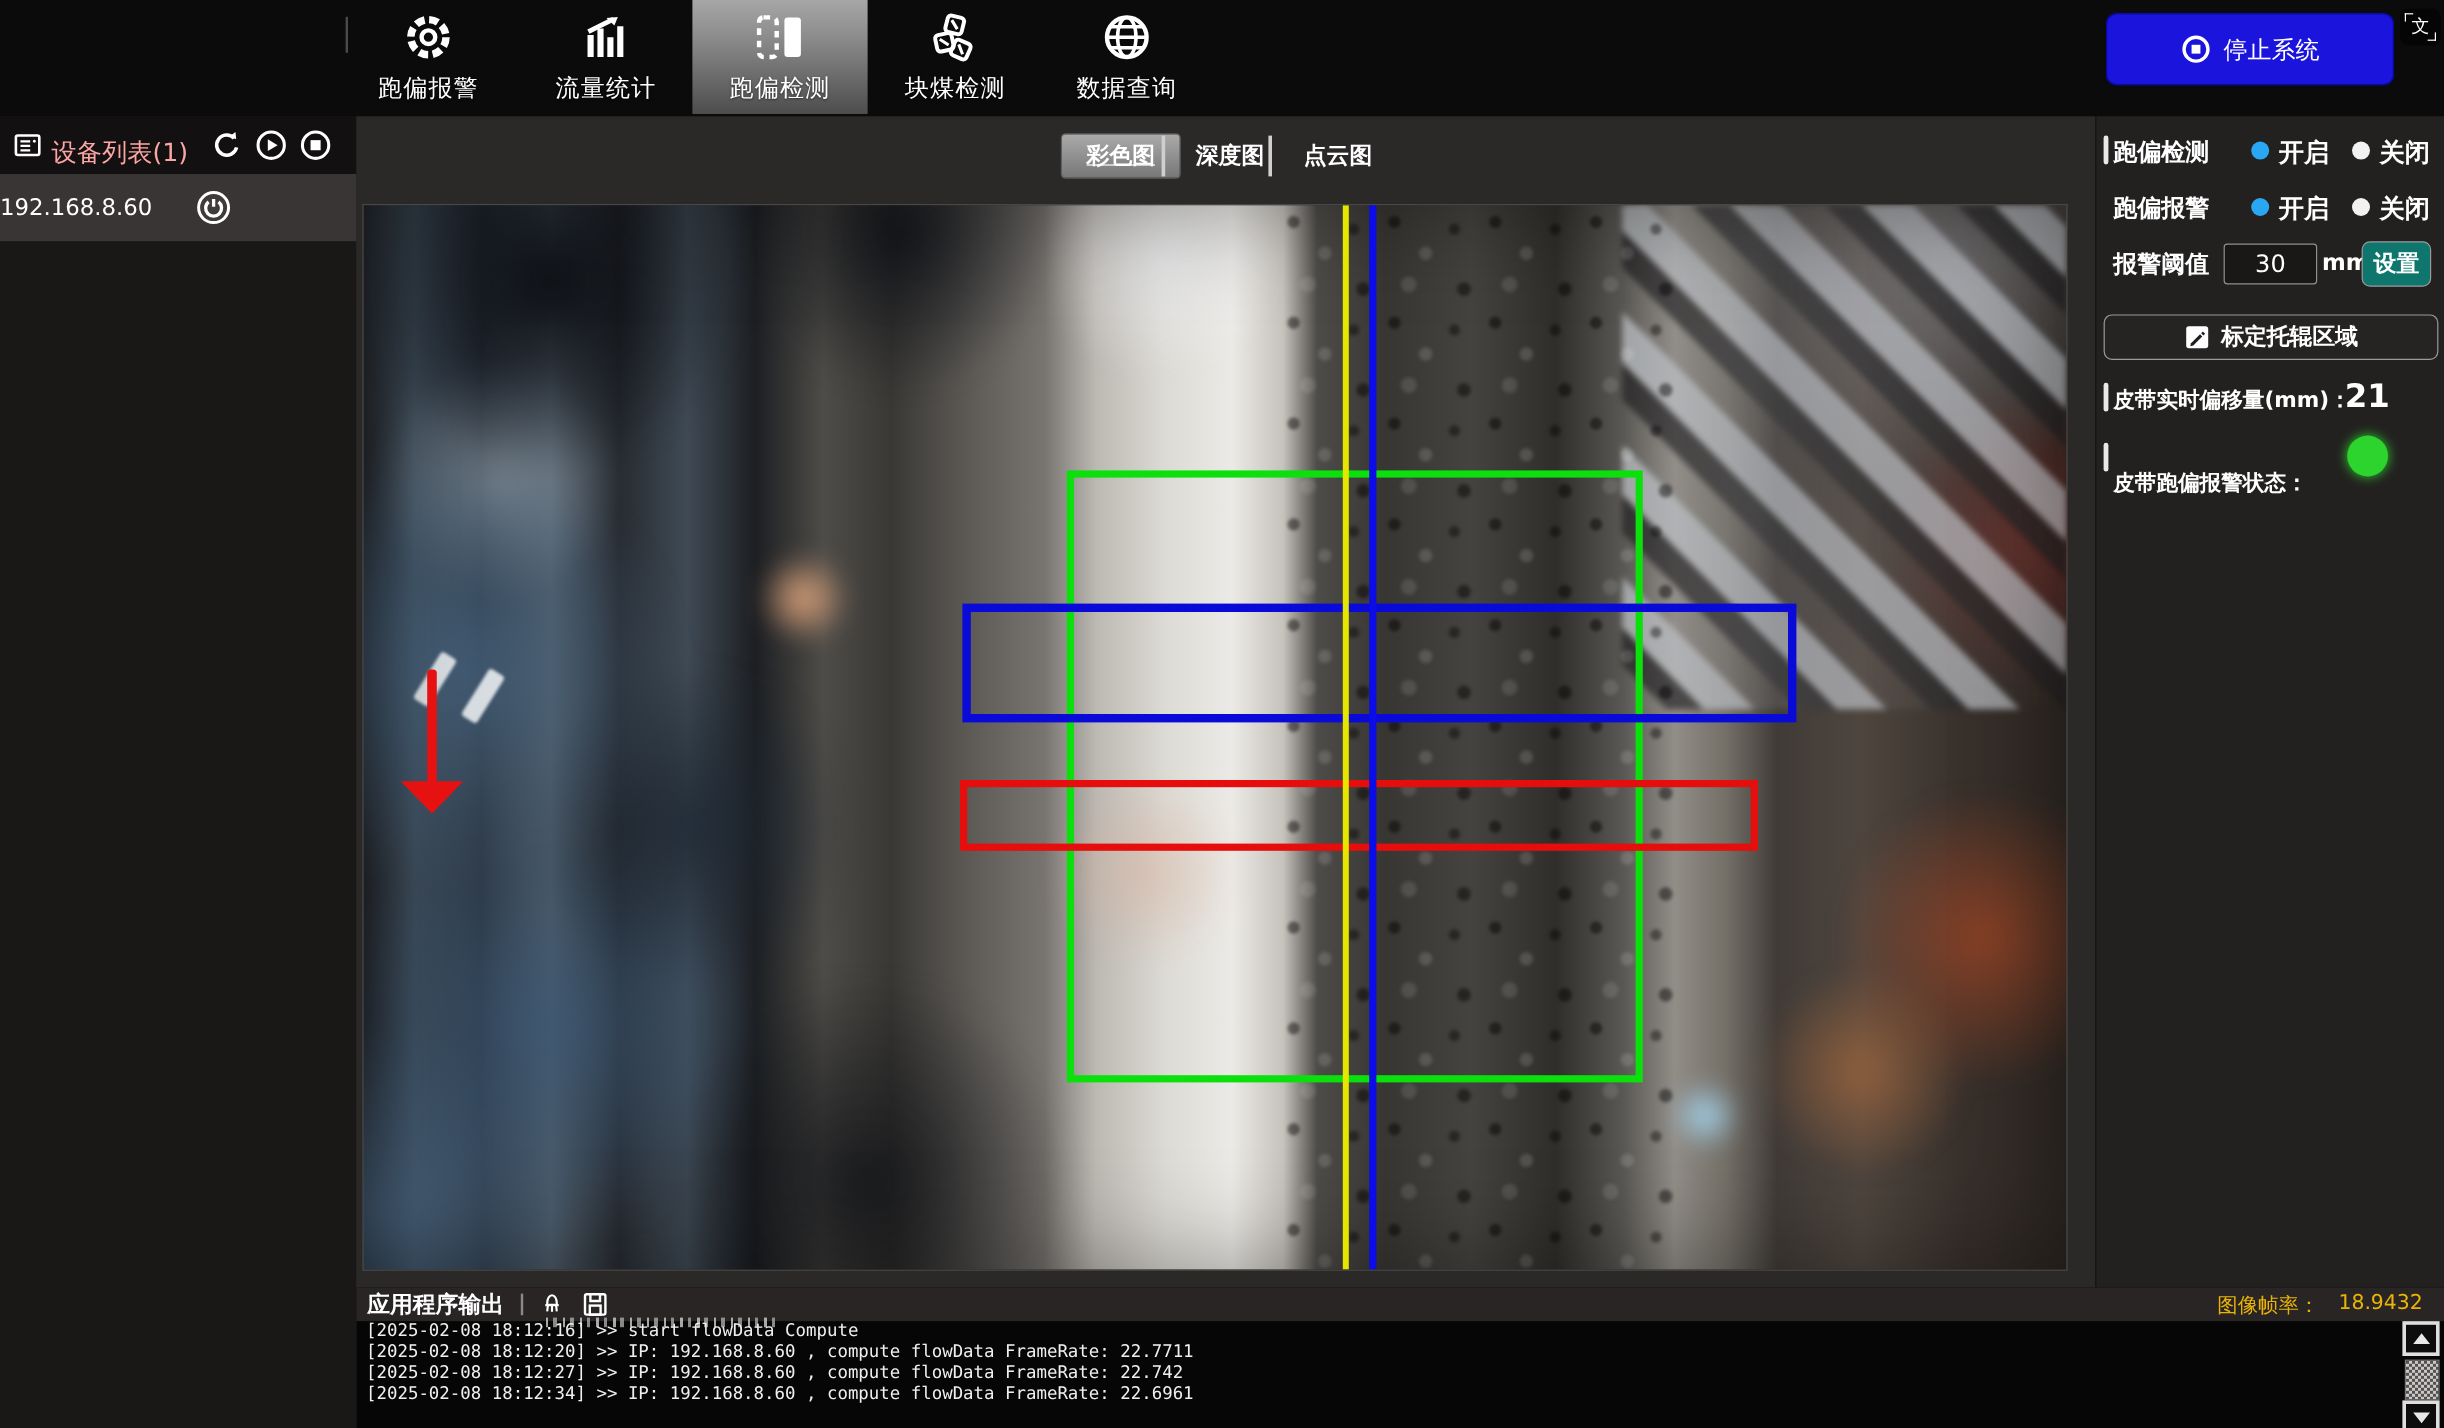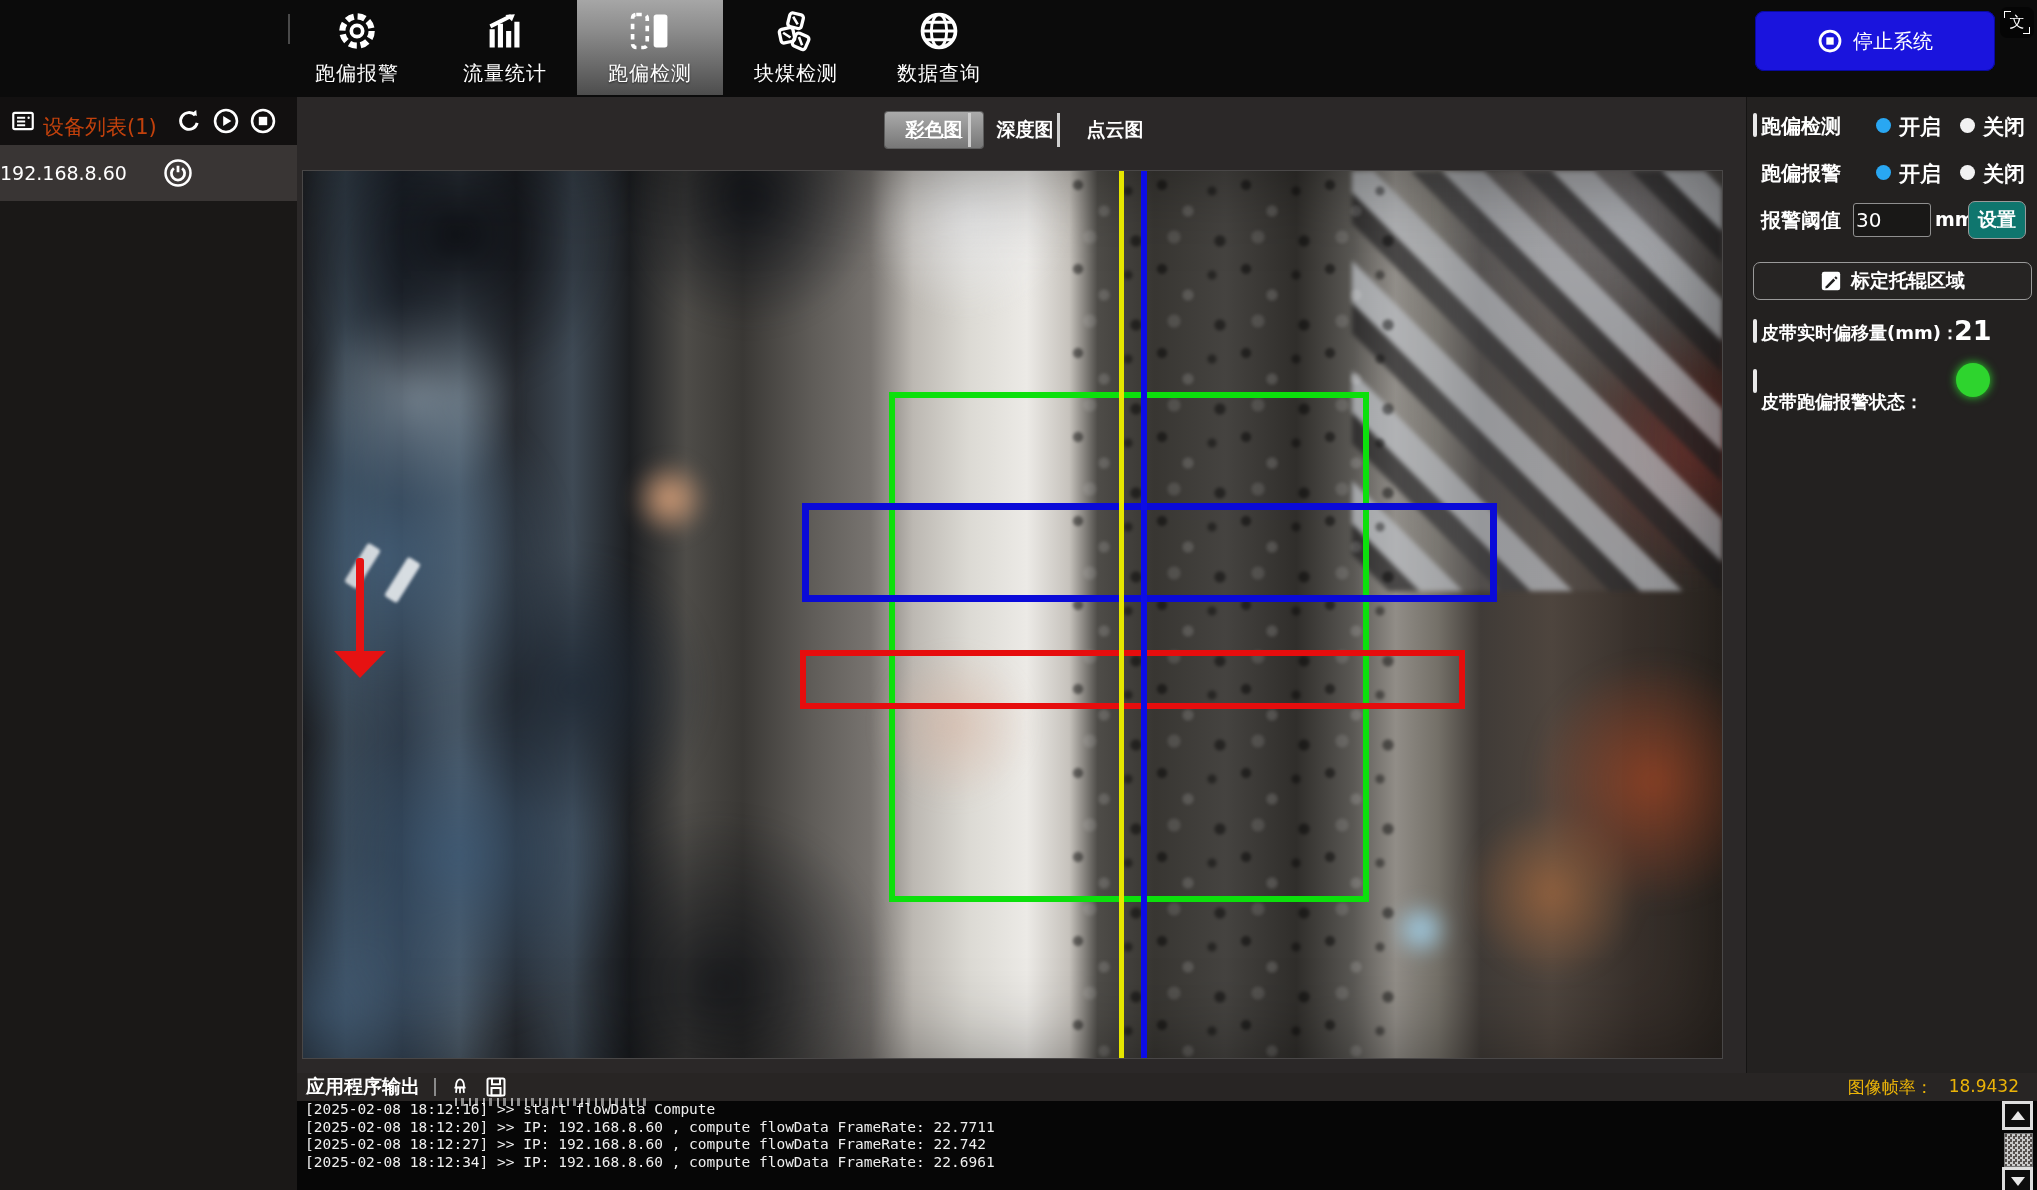--- a/index.html
+++ b/index.html
@@ -18,21 +18,21 @@
             display:flex;align-items:center;justify-content:center;gap:10px;cursor:pointer;box-shadow:0 0 0 1px #0909a0 inset;}
   #stop-btn span.lbl{font-size:20px;color:#fff;}
   #translate-chip{left:2000px;top:7px;width:34px;height:31px;background:rgba(5,5,5,.85);border-radius:7px;
             display:flex;align-items:center;justify-content:center;font-size:15px;color:#fff;cursor:pointer;}
   #translate-chip::before{content:"";position:absolute;left:4px;top:4px;width:6px;height:6px;border-left:1.5px solid #fff;border-top:1.5px solid #fff;}
   #translate-chip::after{content:"";position:absolute;right:4px;bottom:4px;width:6px;height:6px;border-right:1.5px solid #fff;border-bottom:1.5px solid #fff;}
 
   
   #sidebar{left:0;top:97px;width:297px;height:1093px;background:#1a1817;}
   #sidebar-header{left:0;top:0;width:297px;height:48px;background:#121010;display:flex;align-items:center;}
-  #sidebar-title{font-size:21px;color:#c2410c;margin-left:6px;white-space:nowrap;margin-top:12px;}
+  #sidebar-title{font-size:21px;color:#fca5a5;margin-left:6px;white-space:nowrap;margin-top:12px;}
   .sb-ic{width:29px;height:29px;margin-left:8px;flex:none;display:flex;align-items:center;justify-content:center;cursor:pointer;}
   #device-row{left:0;top:48px;width:297px;height:56px;background:#393534;display:flex;align-items:center;cursor:pointer;}
   #device-ip{font-size:19px;color:#fff;}
   #power-btn{margin-left:36px;width:30px;height:30px;cursor:pointer;}
 
   
   #main{left:297px;top:97px;width:1449px;height:1093px;background:#2b2828;}
   .vtab{top:15px;height:36px;display:flex;align-items:center;justify-content:center;font-size:19px;font-weight:bold;color:#fff;cursor:pointer;padding:0 10px;}
   .vtab.selected{background:linear-gradient(180deg,#aaa,#777);border-radius:3px;box-shadow:0 0 0 1px #5d5d5d;text-decoration:underline;}
   .vtab-sep{top:16px;width:3px;height:34px;background:#cfcfcf;}
@@ -87,21 +87,21 @@
 
   
   #rpanel{left:1746px;top:97px;width:291px;height:976px;background:#232120;border-left:1px solid #151413;}
   .rbar{position:absolute;left:6px;width:4px;height:24px;background:#e9e9e9;border-radius:2px;}
   .rlabel{position:absolute;left:14px;font-size:20px;font-weight:bold;color:#fff;white-space:nowrap;}
   .radio{position:absolute;width:15px;height:15px;border-radius:50%;cursor:pointer;}
   .radio.on{background:#29a7f2;}
   .radio.off{background:#f2f2f2;}
   .radio-lab{position:absolute;font-size:21px;font-weight:bold;color:#fff;cursor:pointer;}
   #thresh-input{position:absolute;left:106px;top:106px;width:72px;height:30px;background:#191817;border:1px solid #8f8f8f;border-radius:3px;
-      color:#fff;font-size:20px;text-align:left;font-family:inherit;}
+      color:#fff;font-size:20px;text-align:center;font-family:inherit;}
   #thresh-unit{position:absolute;left:188px;top:111px;font-size:19px;font-weight:bold;color:#fff;}
   #set-btn{position:absolute;left:221px;top:104px;width:56px;height:36px;background:#0f766e;border:1px solid #9a9a9a;border-radius:7px;
       color:#fff;font-size:19px;font-weight:bold;display:flex;align-items:center;justify-content:center;cursor:pointer;}
   #calib-btn{position:absolute;left:6px;top:165px;width:277px;height:36px;background:#262423;border:1px solid #9a9a9a;border-radius:7px;
       display:flex;align-items:center;justify-content:center;gap:9px;color:#fff;font-size:19px;font-weight:bold;cursor:pointer;}
   #offset-label{position:absolute;left:14px;top:224px;font-size:18px;font-weight:bold;color:#fff;white-space:nowrap;}
   #offset-value{position:absolute;left:207px;top:218px;font-size:27px;font-weight:bold;color:#fff;}
   #status-label{position:absolute;left:14px;top:274px;font-size:18px;font-weight:bold;color:#fff;white-space:nowrap;margin-top:19px;}
   #status-light{position:absolute;left:209px;top:266px;width:34px;height:34px;border-radius:50%;}
 

